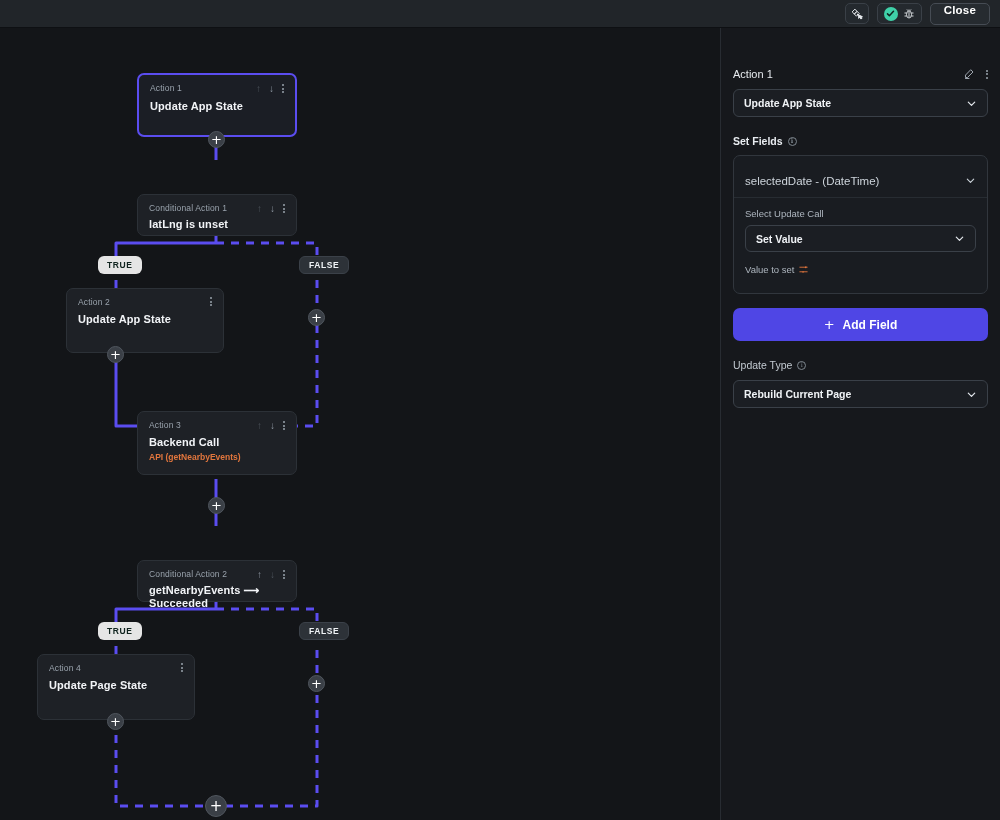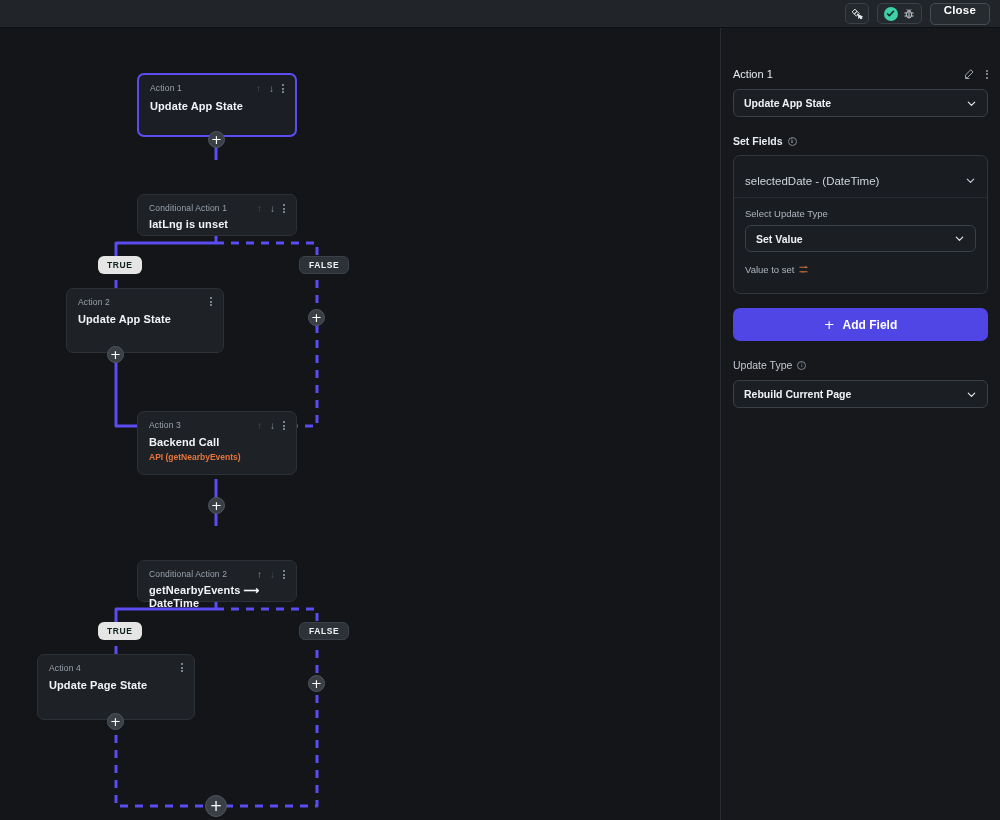--- a/index.html
+++ b/index.html
@@ -293,21 +293,21 @@
         <span class="node-ctrls">
           <span>↑</span>
           <span class="dim">↓</span>
           <span class="dots3">
               <i></i>
               <i></i>
               <i></i>
             </span>
         </span>
       </div>
-      <div class="node-title" style="margin-top:4px">getNearbyEvents ⟶ DateTime</div>
+      <div class="node-title" style="margin-top:4px">getNearbyEvents ⟶ Succeeded</div>
     </div>
 
     <div class="branch t" style="left:98px; top:594px;">
       <span>TRUE</span>
     </div>
     <div class="branch f" style="left:299px; top:594px;">
       <span>FALSE</span>
     </div>
 
     <div class="node" style="left:37px; top:626px; width:158px; height:66px;">
@@ -364,21 +364,21 @@
 
     <div class="fieldbox">
       <div class="top">
         <span>selectedDate - (DateTime)</span>
         <svg class="chev" viewBox="0 0 24 24" fill="none" stroke="#cdd4db" stroke-width="2.4" stroke-linecap="round" stroke-linejoin="round">
           <path d="M5 9l7 7 7-7"></path>
         </svg>
       </div>
       <div class="fb-inner">
         <div class="sublabel">
-          <span>Select Update Type</span>
+          <span>Select Update Call</span>
         </div>
         <div class="inset">
           <span class="v">Set Value</span>
           <svg class="chev" viewBox="0 0 24 24" fill="none" stroke="#e6eaee" stroke-width="2.6" stroke-linecap="round" stroke-linejoin="round">
             <path d="M5 9l7 7 7-7"></path>
           </svg>
         </div>
 
         <div class="sublabel" style="margin-top:12px">
           <span>Value to set</span>

